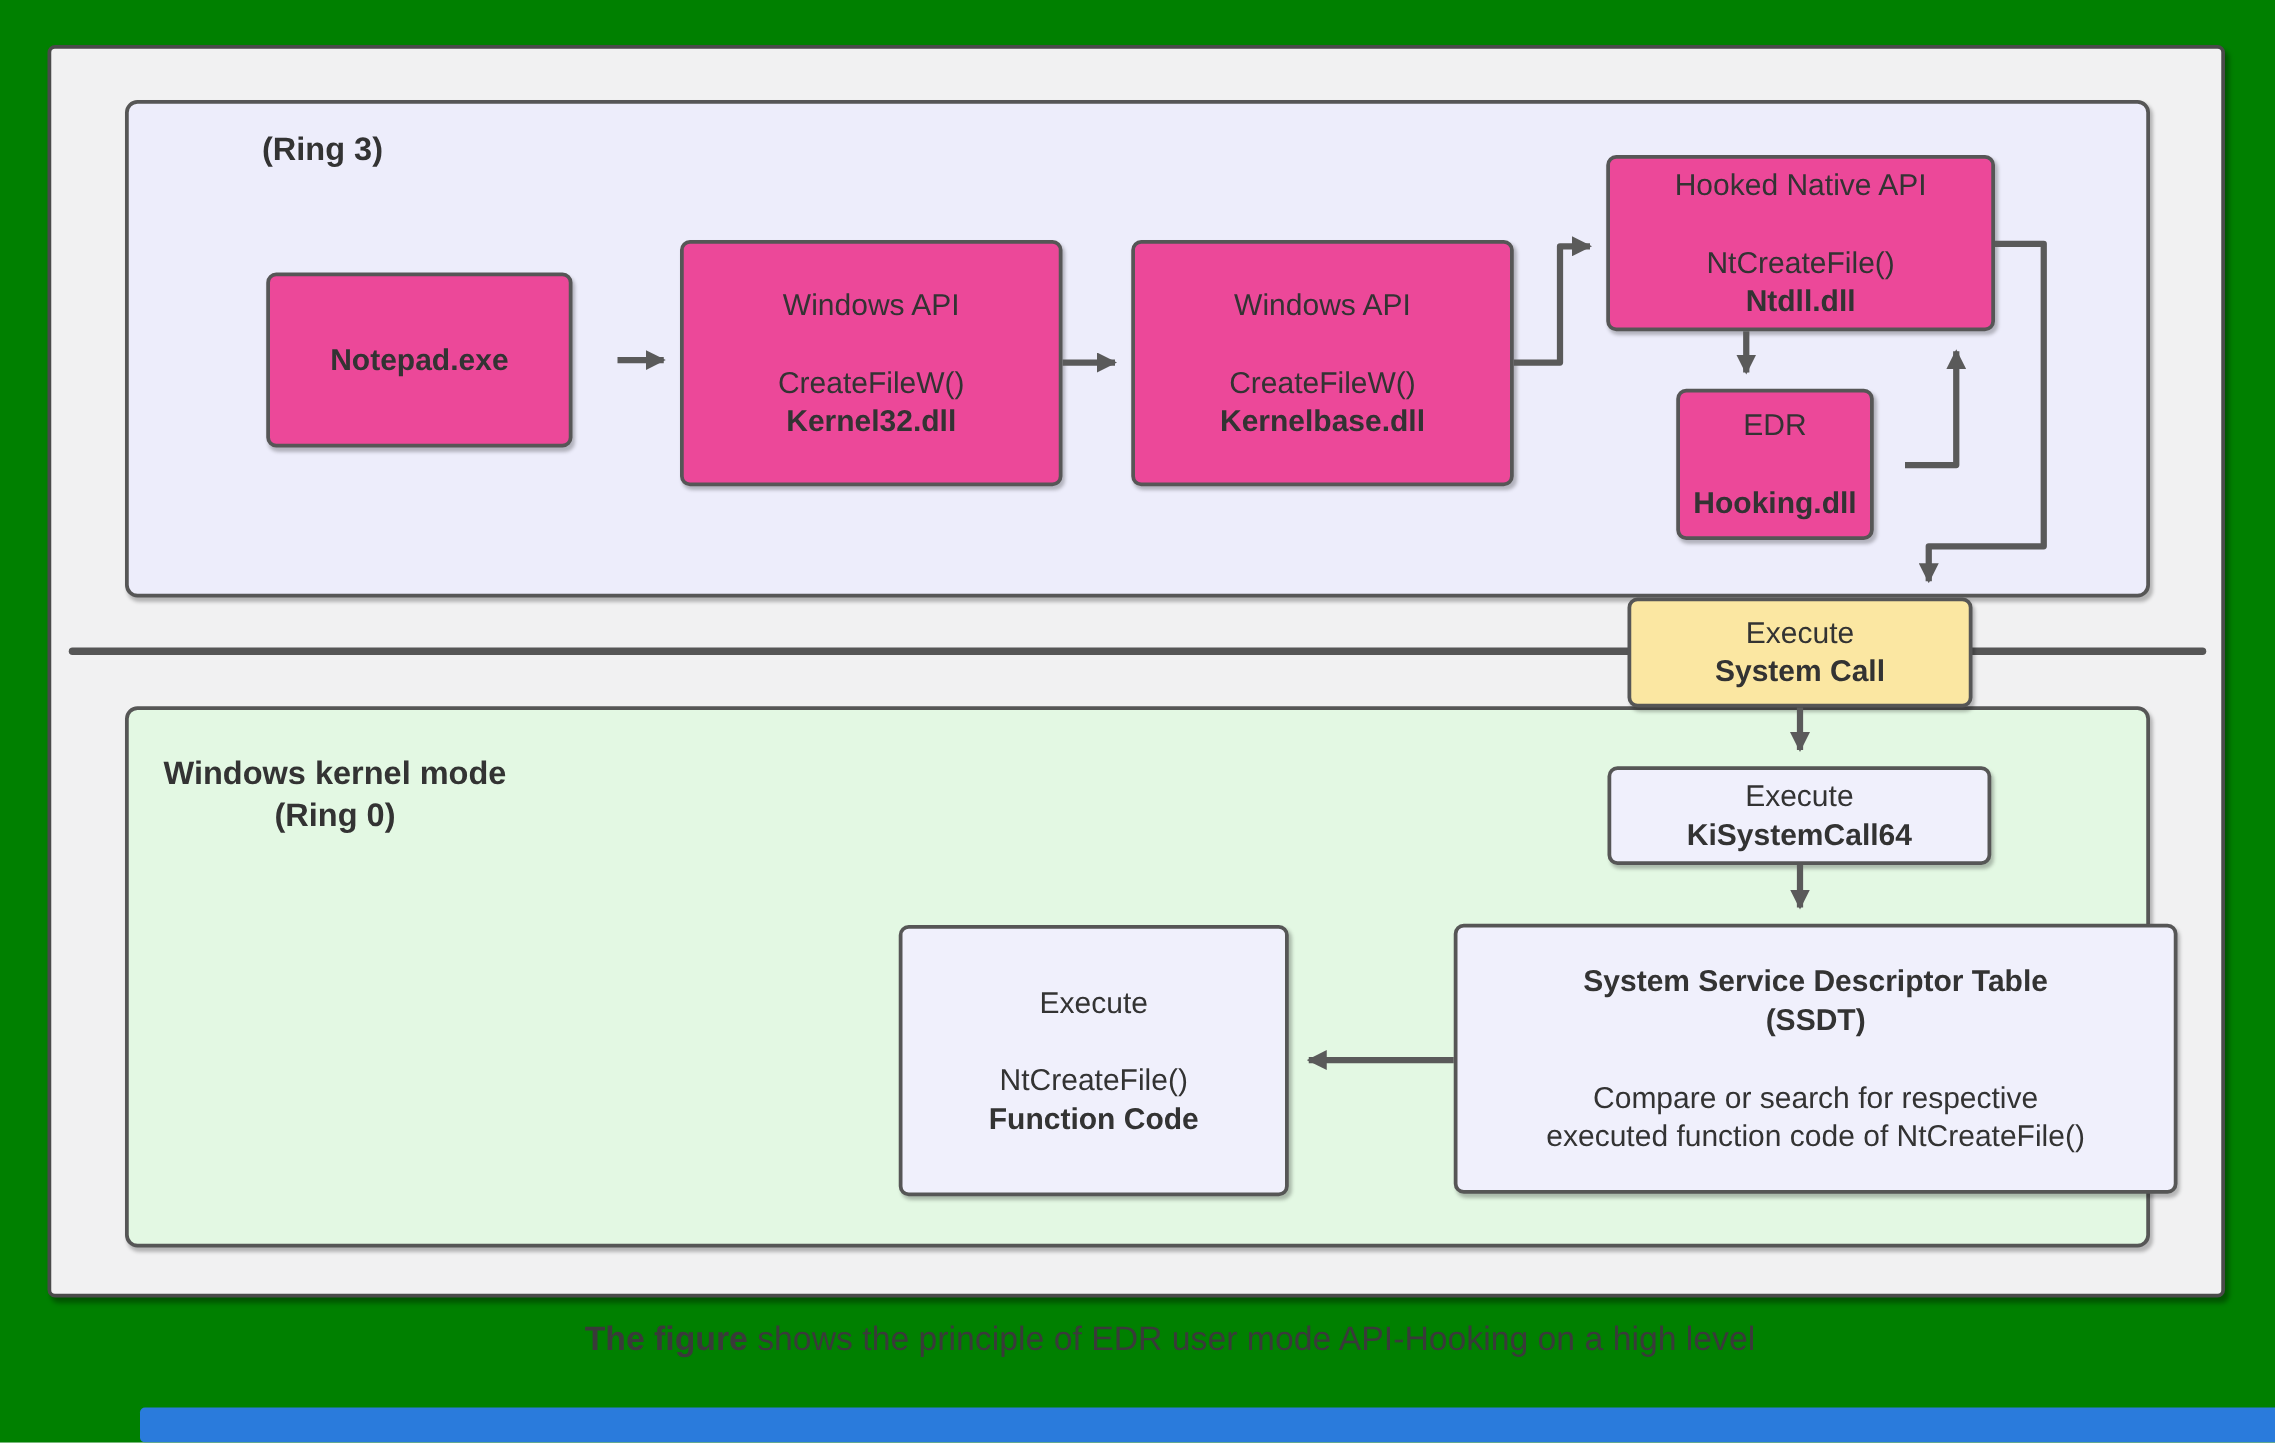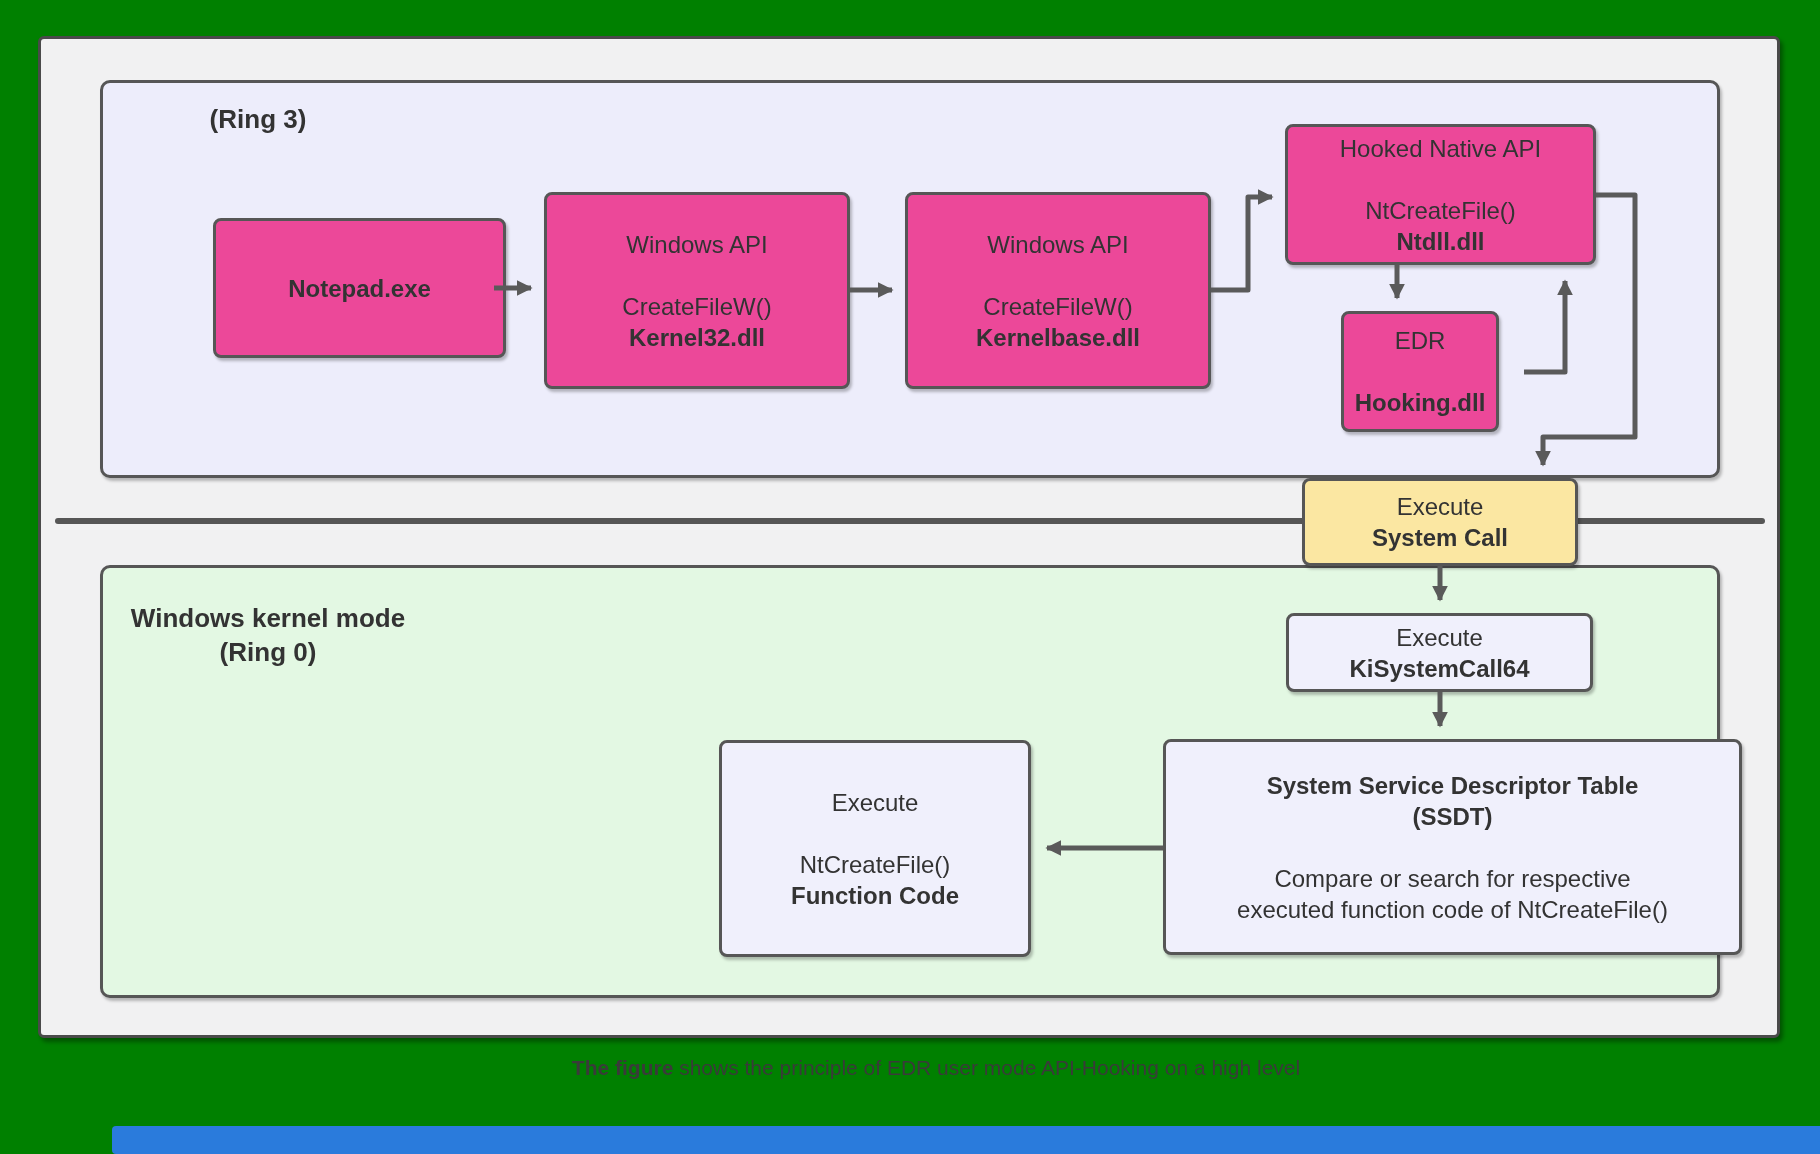--- a/index.html
+++ b/index.html
@@ -34,33 +34,33 @@
     border:3px solid #565656;border-radius:8px;
     box-shadow:2px 3px 3px rgba(0,0,0,0.25);
     font-size:24px;text-align:center;color:#333;
     box-sizing:border-box;
   }
   .node-line{line-height:31px;min-height:31px;white-space:nowrap;}
   .node-line.bold{font-weight:bold;}
   .green{background:#ec4899;}
   .lavender{background:#F0F0FC;}
   .yellow{background:#FBE7A2;}
-  #node-notepad{left:213px;top:218px;width:293px;height:140px;}
+  #node-notepad{left:213px;top:218px;width:245px;height:140px;}
   #node-kernel32{left:544px;top:192px;width:306px;height:197px;}
   #node-kernelbase{left:905px;top:192px;width:306px;height:197px;}
   #node-hooked{left:1285px;top:124px;width:311px;height:141px;}
   #node-edr{left:1341px;top:311px;width:158px;height:121px;}
   #node-syscall{left:1302px;top:478px;width:276px;height:88px;}
   #node-kisyscall{left:1286px;top:613px;width:307px;height:79px;}
   #node-funccode{left:719px;top:740px;width:312px;height:217px;}
   #node-ssdt{left:1163px;top:739px;width:579px;height:216px;}
   #connector-layer{left:0;top:0;width:1820px;height:1154px;pointer-events:none;}
   #caption{
     left:460px;top:1056px;width:952px;text-align:center;
-    font-size:21px;color:#3A3A3A;
+    font-size:27px;color:#3A3A3A;
   }
   #caption .bold{font-weight:bold;}
   #h-scrollbar{
     left:112px;top:1126px;width:1708px;height:28px;
     background:#2A7BDC;border-radius:4px 0 0 4px;
   }
 </style>
 </head>
 <body>
 

